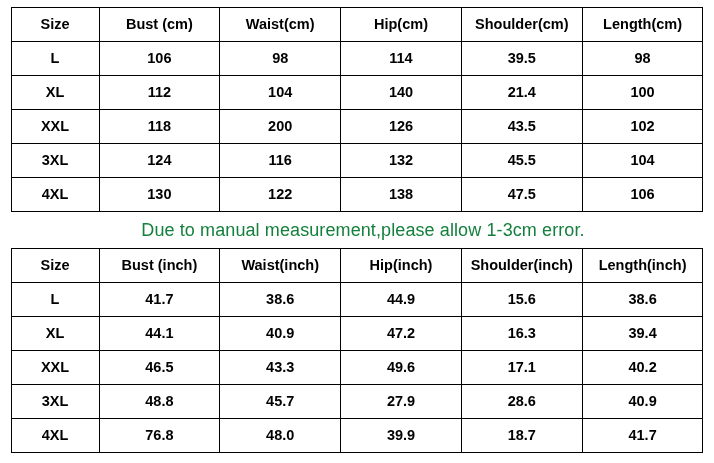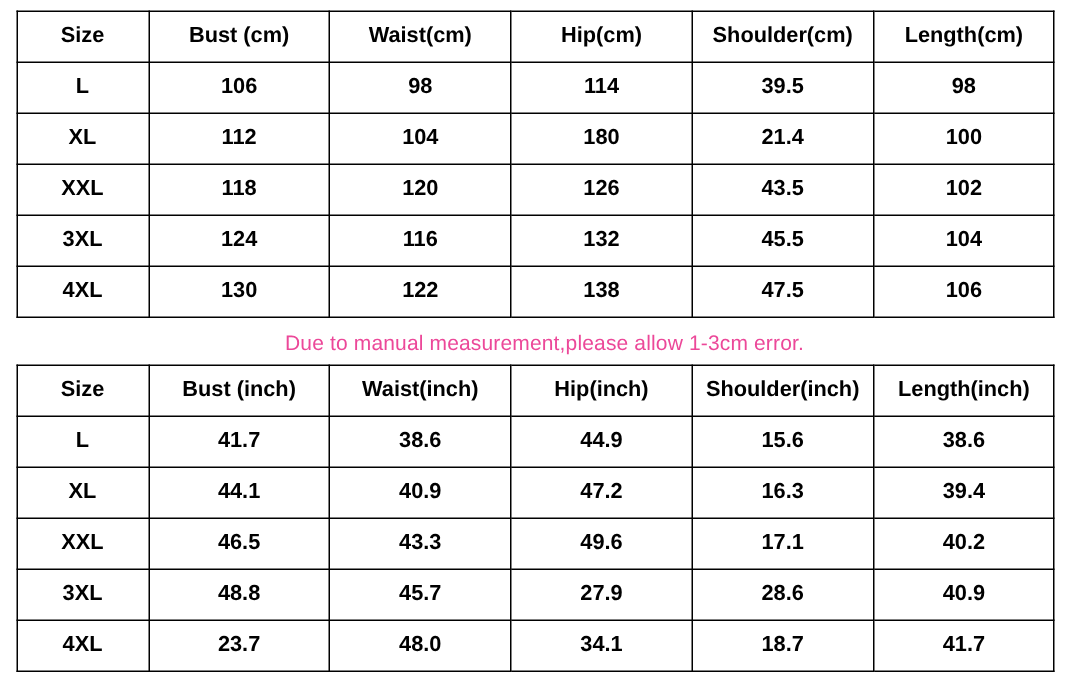--- a/index.html
+++ b/index.html
@@ -39,23 +39,23 @@
     line-height: 33px;
     white-space: nowrap;
   }
   table.size-table th {
     font-size: 14.5px;
   }
   .col-size { width: 88px; }
   .col-other { width: 120.8px; }
   .note {
     text-align: center;
-    font-size: 14px;
+    font-size: 18px;
     font-weight: normal;
-    color: #ec4899;
+    color: #15803d;
     padding: 8px 0 7px 12px;
     letter-spacing: 0.1px;
   }
   .table-wrap-top { padding-top: 7px; }
   .table-wrap-bottom { padding-top: 0px; }
 </style>
 </head>
 <body>
 
 <div class="page">
@@ -86,28 +86,28 @@
           <td>106</td>
           <td>98</td>
           <td>114</td>
           <td>39.5</td>
           <td>98</td>
         </tr>
         <tr>
           <td>XL</td>
           <td>112</td>
           <td>104</td>
-          <td>180</td>
+          <td>140</td>
           <td>21.4</td>
           <td>100</td>
         </tr>
         <tr>
           <td>XXL</td>
           <td>118</td>
-          <td>120</td>
+          <td>200</td>
           <td>126</td>
           <td>43.5</td>
           <td>102</td>
         </tr>
         <tr>
           <td>3XL</td>
           <td>124</td>
           <td>116</td>
           <td>132</td>
           <td>45.5</td>
@@ -175,23 +175,23 @@
         <tr>
           <td>3XL</td>
           <td>48.8</td>
           <td>45.7</td>
           <td>27.9</td>
           <td>28.6</td>
           <td>40.9</td>
         </tr>
         <tr>
           <td>4XL</td>
-          <td>23.7</td>
+          <td>76.8</td>
           <td>48.0</td>
-          <td>34.1</td>
+          <td>39.9</td>
           <td>18.7</td>
           <td>41.7</td>
         </tr>
       </tbody>
     </table>
   </div>
 
 </div>
 
 </body></html>

